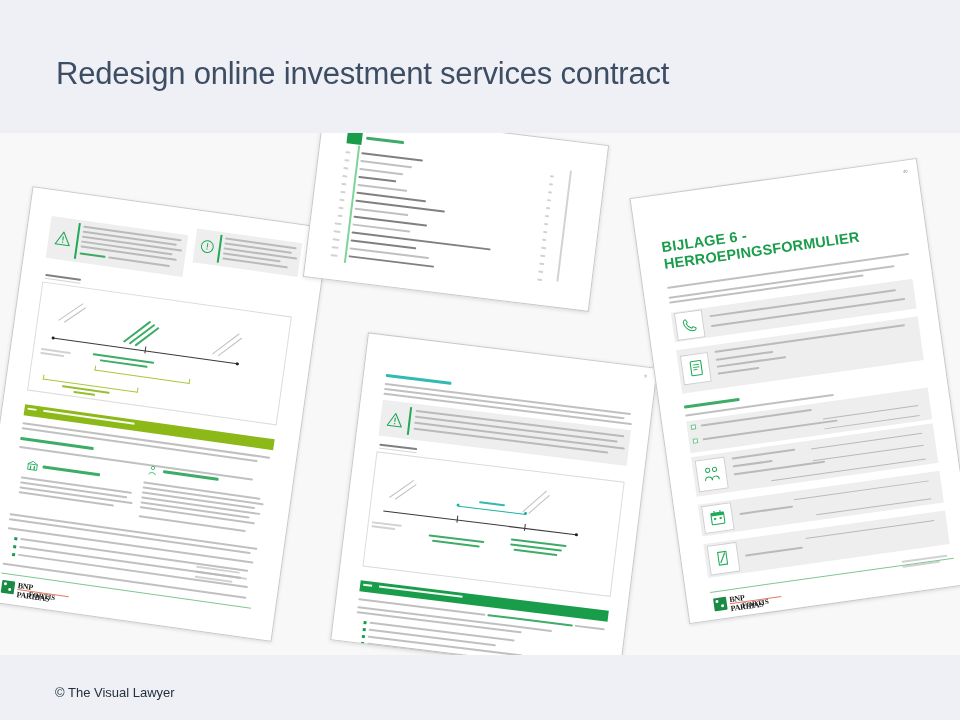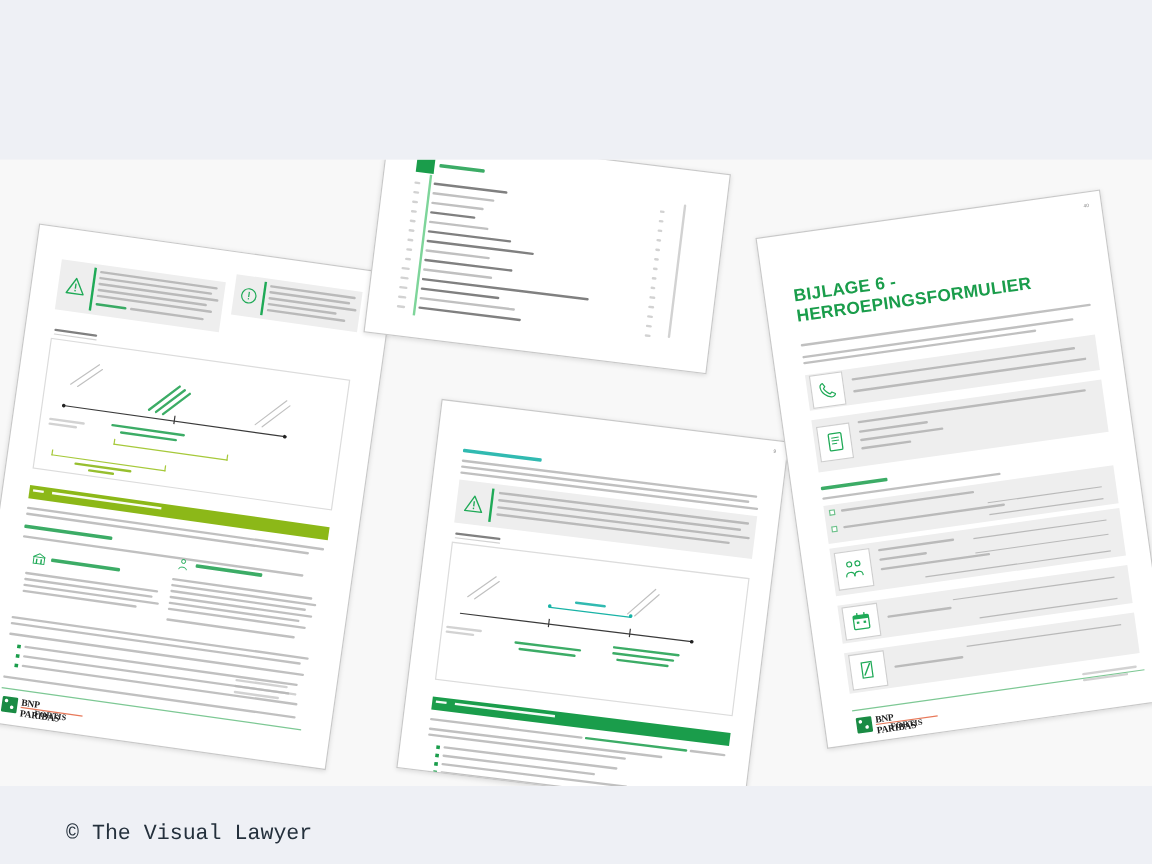--- a/index.html
+++ b/index.html
@@ -22,21 +22,21 @@
     position: absolute; left: 56px; top: 56px;
     font-size: 31px; font-weight: 400; letter-spacing: -0.2px;
     color: #3d4d63; white-space: nowrap;
   }
   #footer-band {
     position: absolute; left: 0; top: 655px; width: 960px; height: 65px;
     background: #eef0f5; z-index: 40;
   }
   #footer-credit {
     position: absolute; left: 55px; top: 685px;
-    font-size: 18px; color: #24303c; z-index: 41; font-family: Liberation Mono, monospace;
+    font-size: 13px; color: #24303c; z-index: 41;
   }
 
   #canvas { position: absolute; left: 0; top: 133px; width: 960px; height: 522px; overflow: hidden; }
 
   
   .sheet {
     position: absolute;
     background: #ffffff;
     border: 1px solid #c9c9c9;
     box-shadow: 0 1px 4px rgba(0,0,0,.13);
@@ -448,17 +448,18 @@
           <span class="t1">BNP PARIBAS</span>
           <span class="rule"></span>
           <span class="t2">FORTIS</span>
         </div>
       </div>
     </div>
 
   </div>
 
   <div id="header-band"></div>
+  <div id="slide-title">Redesign online investment services contract</div>
 
   <div id="footer-band"></div>
   <div id="footer-credit">© The Visual Lawyer</div>
 
 </div>
 
 </body></html>

